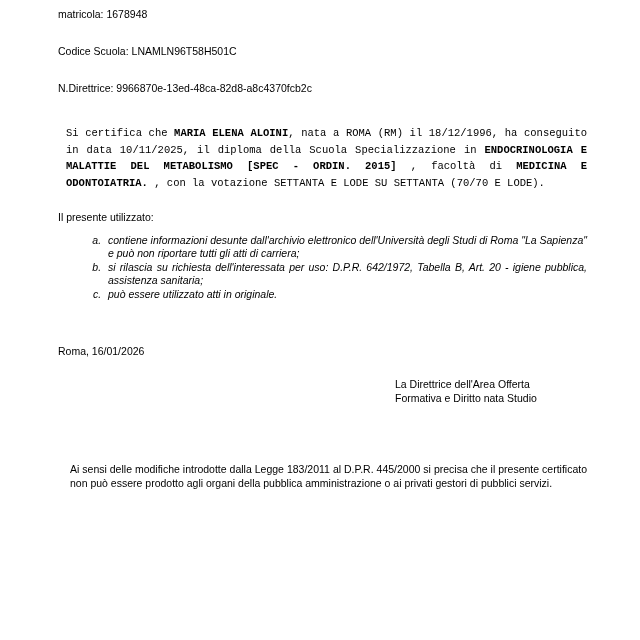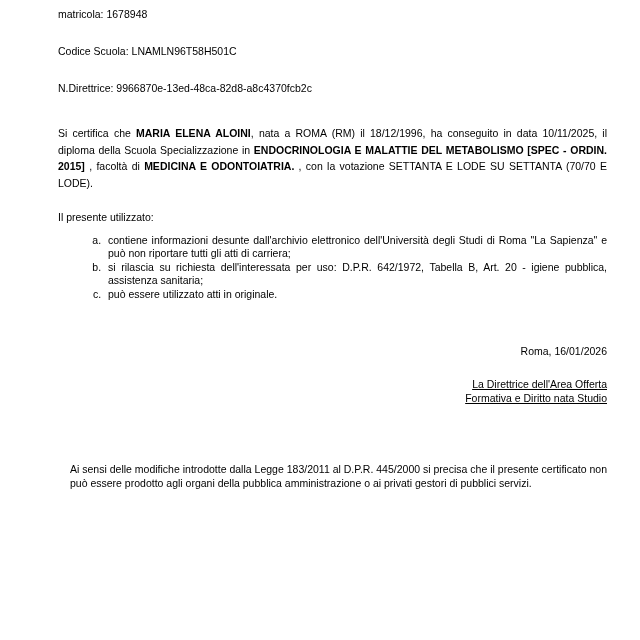--- a/index.html
+++ b/index.html
@@ -13,69 +13,69 @@
     font-family: "Liberation Sans", sans-serif;
     color: #000000;
     -webkit-font-smoothing: none;
   }
   .page {
     position: relative;
     width: 640px;
     height: 640px;
     background: #ffffff;
     box-sizing: border-box;
-    padding: 8px 33px 0 58px;
+    padding: 8px 53px 0 58px;
   }
   .header-line {
     font-size: 10.5px;
     line-height: 13px;
     margin: 0 0 24px 0;
     white-space: nowrap;
   }
   .header-line:nth-of-type(1) { margin-bottom: 24px; }
   .cert-body {
     font-size: 10.5px;
     line-height: 16.5px;
     text-align: justify;
-    margin: 30px 0 0 0;
+    margin: 30px 0 0 8px;
+    font-family: Liberation Mono, monospace;
   }
   .cert-body b { font-weight: bold; }
   .intro-line {
     font-size: 10.5px;
     line-height: 16.5px;
     margin: 18px 0 0 0;
   }
   ol.clauses {
     font-size: 10.5px;
     line-height: 13.5px;
     margin: 8px 0 0 0;
     padding: 0 0 0 46px;
     list-style-type: lower-alpha;
     list-style-position: outside;
   }
   ol.clauses li {
     text-align: justify;
     padding-left: 4px;
     margin: 0 0 0 0;
+    font-style: italic;
   }
   .place-date {
     font-size: 10.5px;
     line-height: 13px;
     margin: 44px 0 0 0;
-    text-align: right;
   }
   .signature {
     font-size: 10.5px;
     line-height: 13.5px;
     margin: 20px 0 0 0;
-    text-align: right;
+    text-align: left;
     width: 192px;
     margin-left: auto;
     margin-right: 0;
-    text-decoration: underline;
   }
   .footer-note {
     font-size: 10.5px;
     line-height: 13.5px;
     text-align: justify;
     margin: 58px 0 0 12px;
   }
   .sig-line { display: block; }
 </style>
 </head>

